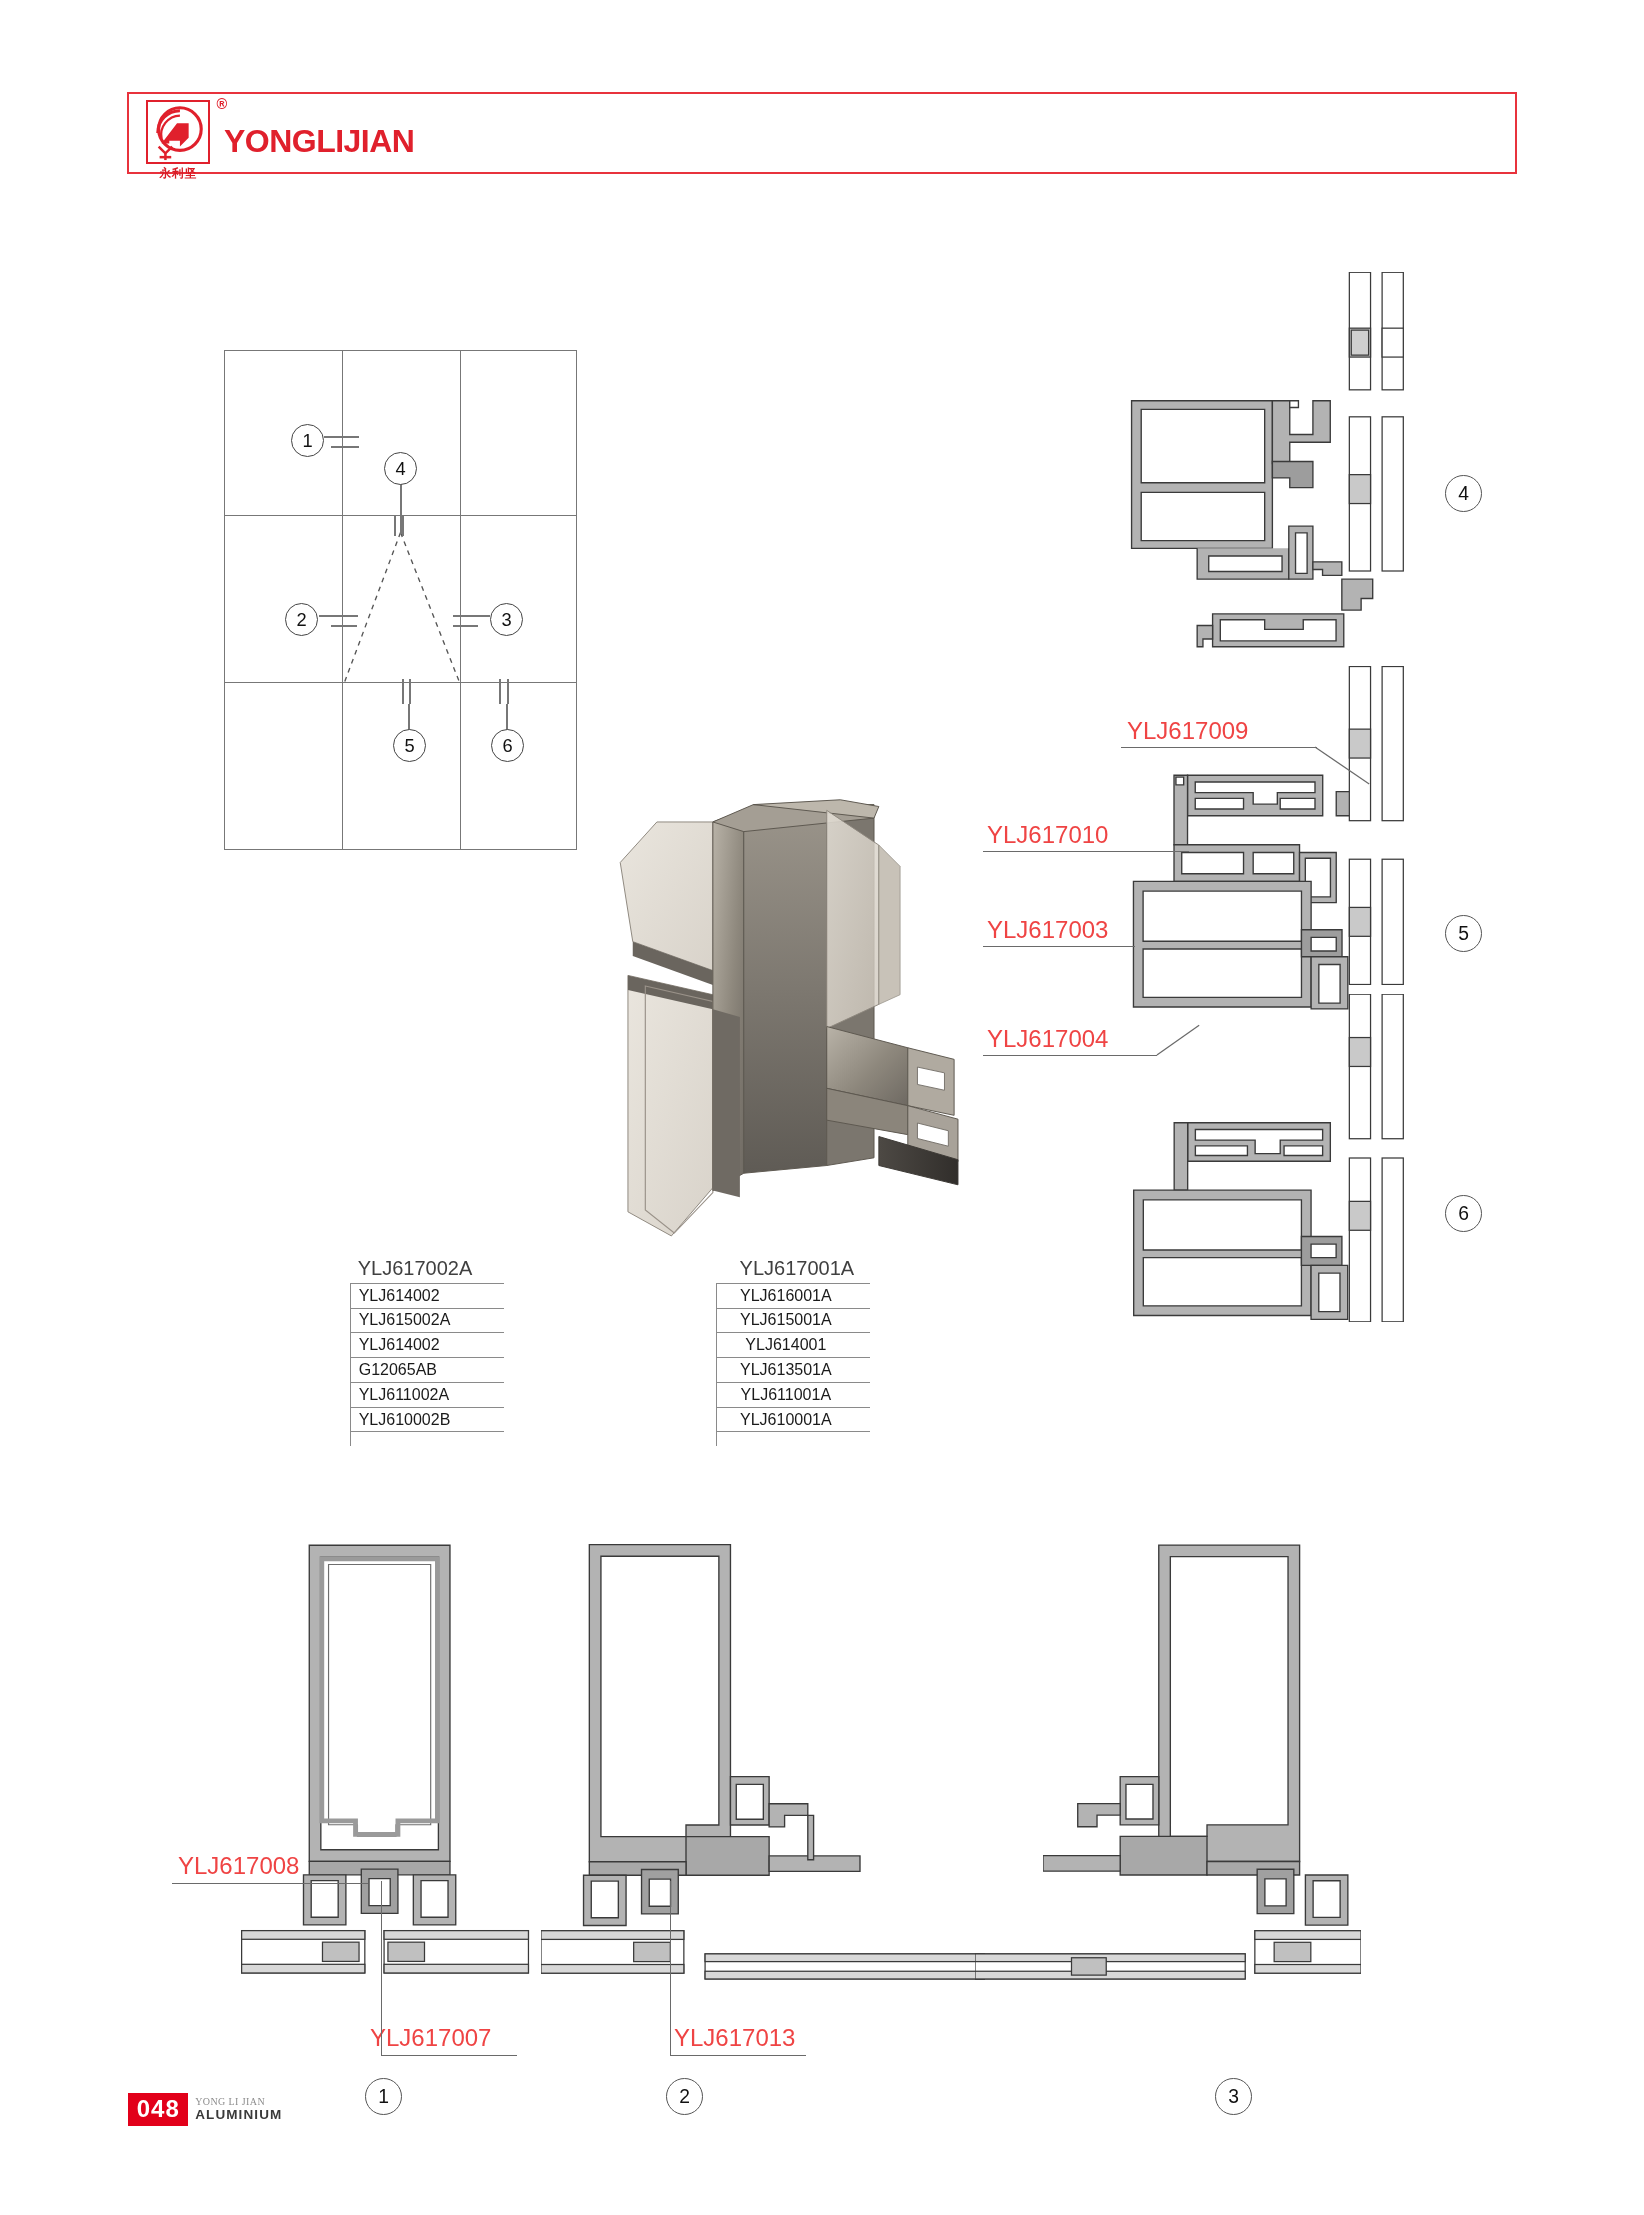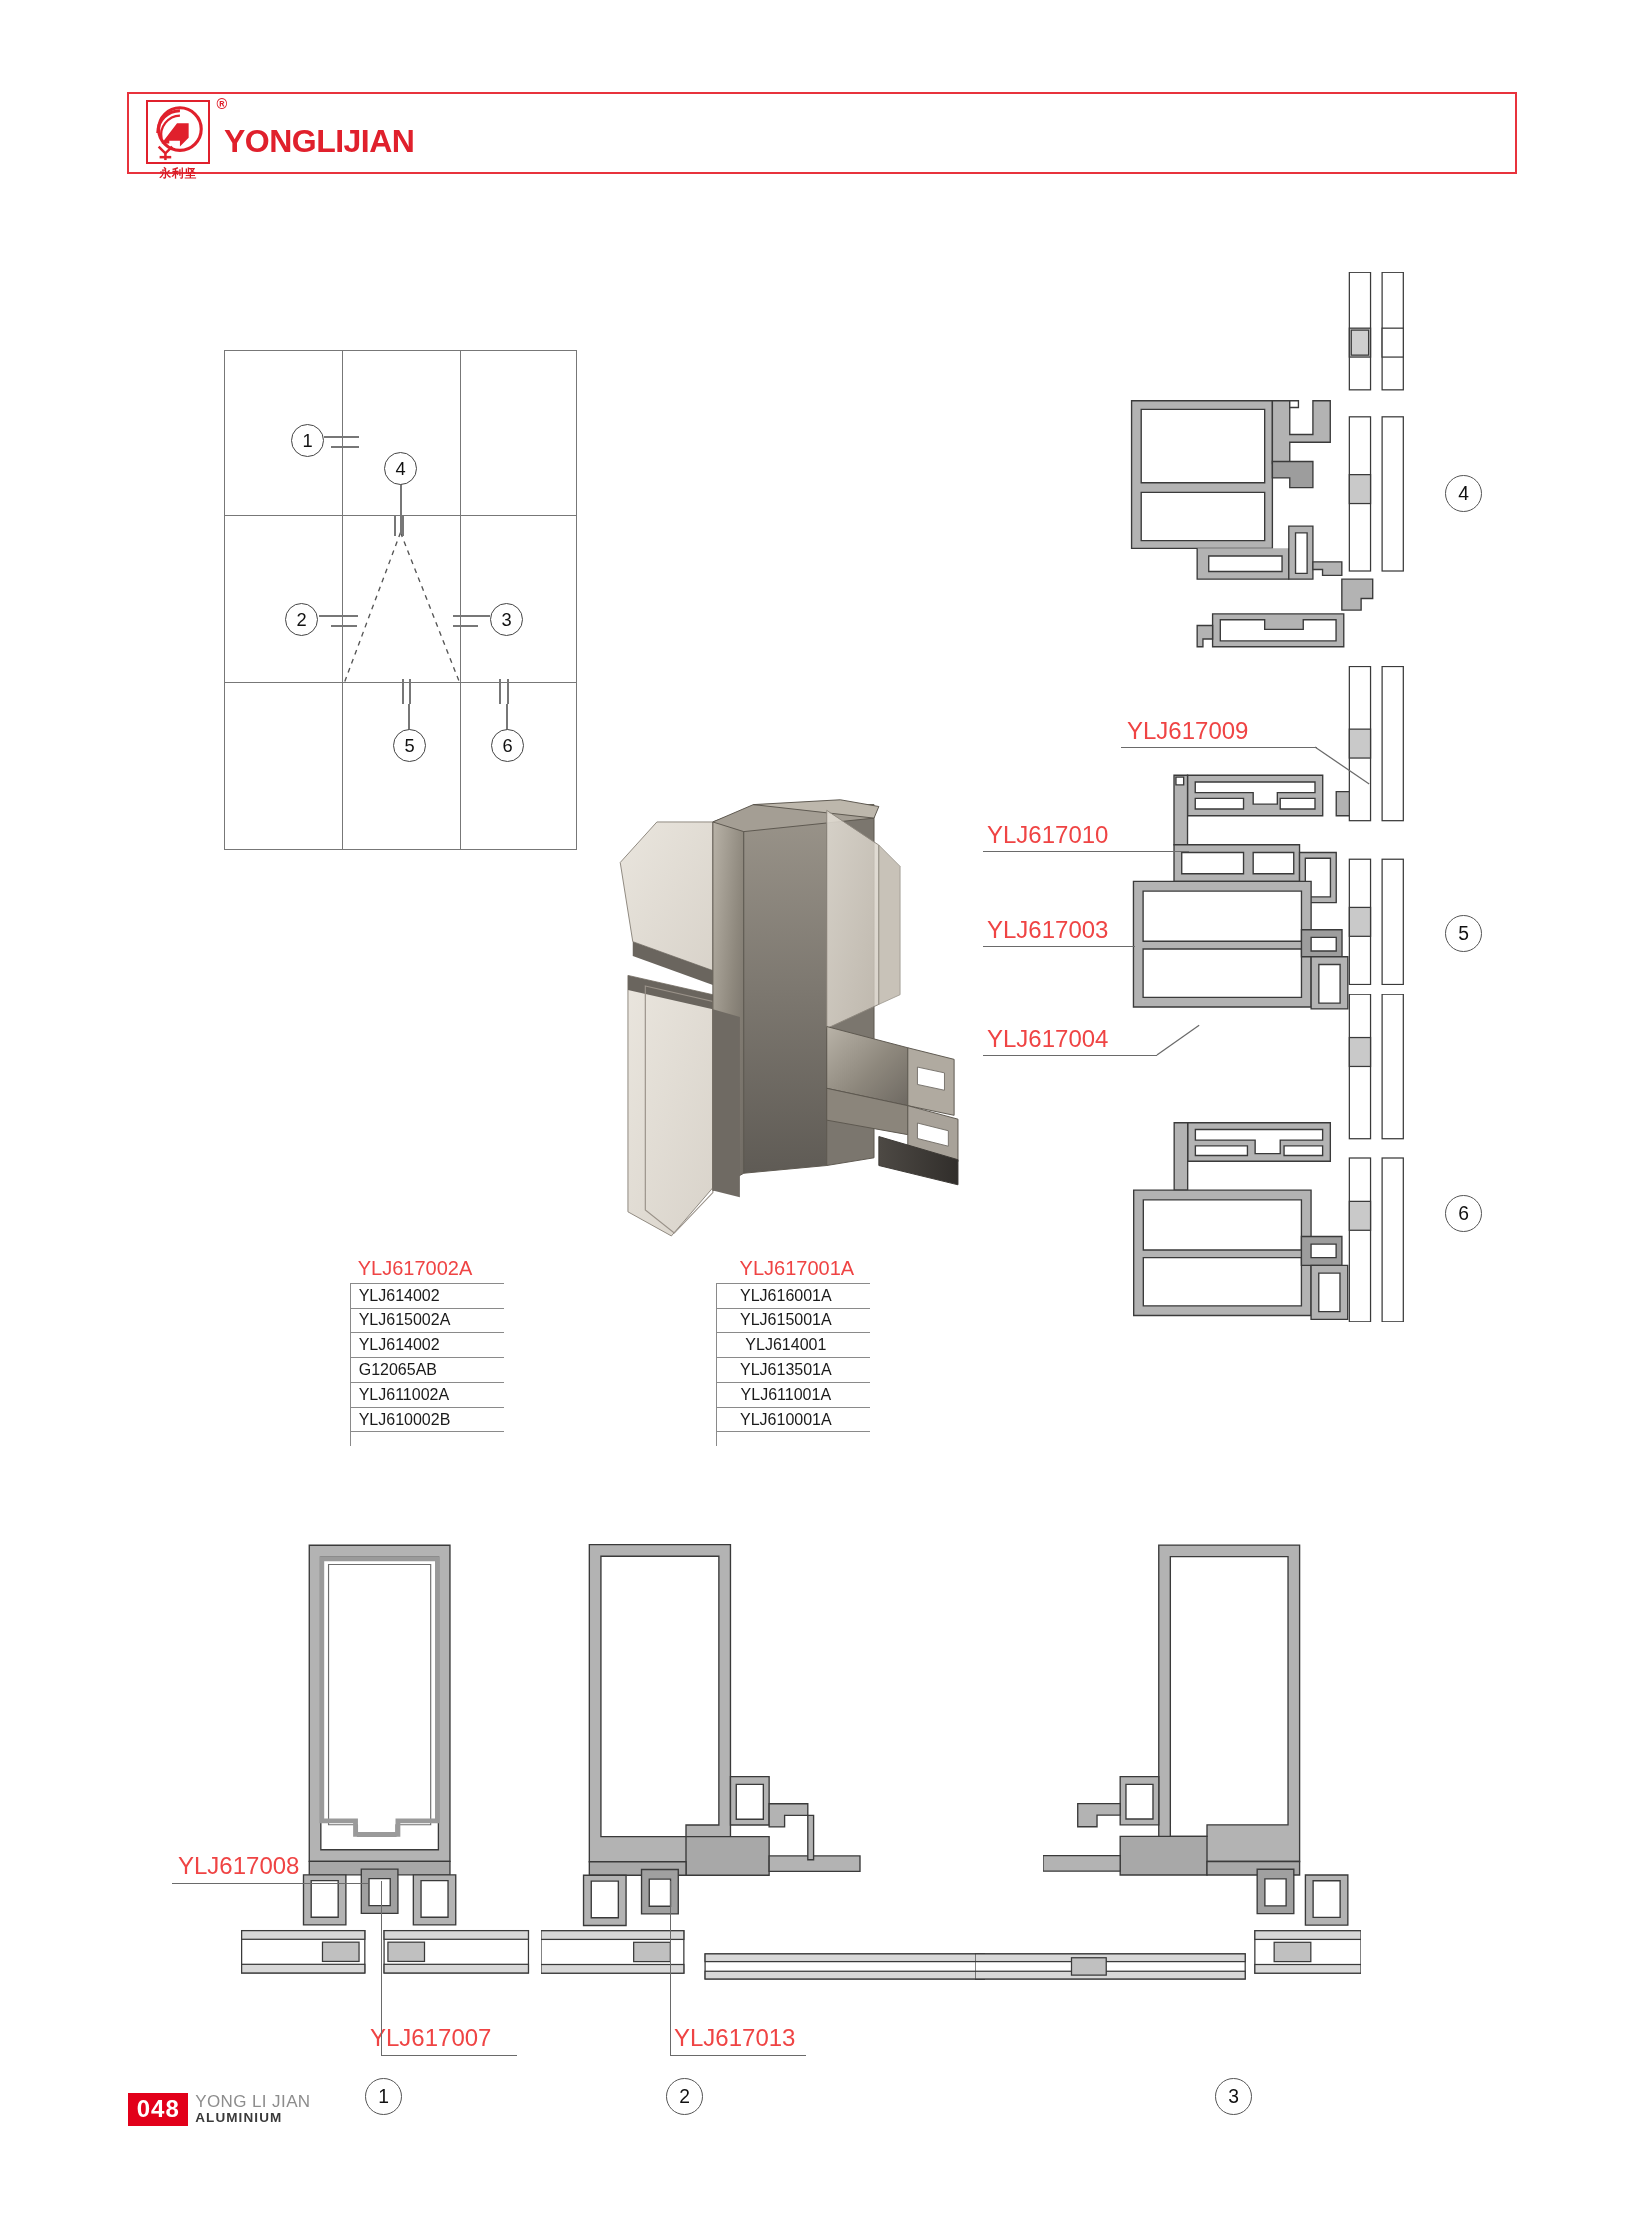--- a/index.html
+++ b/index.html
@@ -89,21 +89,21 @@
   
   .plabel{
     position:absolute;
     font-size:24px; color:#ef4444; white-space:nowrap;
   }
   .ldr{position:absolute;background:#6a6a6a;height:1.3px;}
 
   
   .partlist{position:absolute;}
   .partlist .pl-top{
-    font-size:20px;color:#ef4444;white-space:nowrap;
+    font-size:20px;color:#404040;white-space:nowrap;
     padding:1.9px 0 2.9px 7.7px;
   }
   .partlist .pl-row{
     font-size:16px;color:#1a1a1a;white-space:nowrap;
     border-top:1.4px solid #8a8a8a;
     border-left:1.4px solid #8a8a8a;
     padding:2.9px 23px 2.9px 7.7px;
   }
   .partlist .pl-tail{
     border-left:1.4px solid #8a8a8a;
@@ -118,21 +118,21 @@
     background:#e2001a;color:#fff;
     font-size:24px;font-weight:bold;
     padding:1.9px 8.7px 2.9px 8.7px;
     letter-spacing:1px;
     vertical-align:middle;
   }
   #footer-txt{
     display:inline-block;vertical-align:middle;
     margin-left:6.8px;line-height:1.05;
   }
-  #footer-l1{font-size:17px;color:#8d8d8d;letter-spacing:0.4px;}
+  #footer-l1{font-size:10px;color:#8d8d8d;letter-spacing:0.4px;font-family:Liberation Serif, serif;}
   #footer-l2{font-size:13.5px;color:#3a3a3a;font-weight:bold;letter-spacing:1.1px;}
 
   
   .draw{position:absolute;left:0;top:0;}
 </style>
 </head>
 <body>
 
 <div id="header" class="abs">
 

